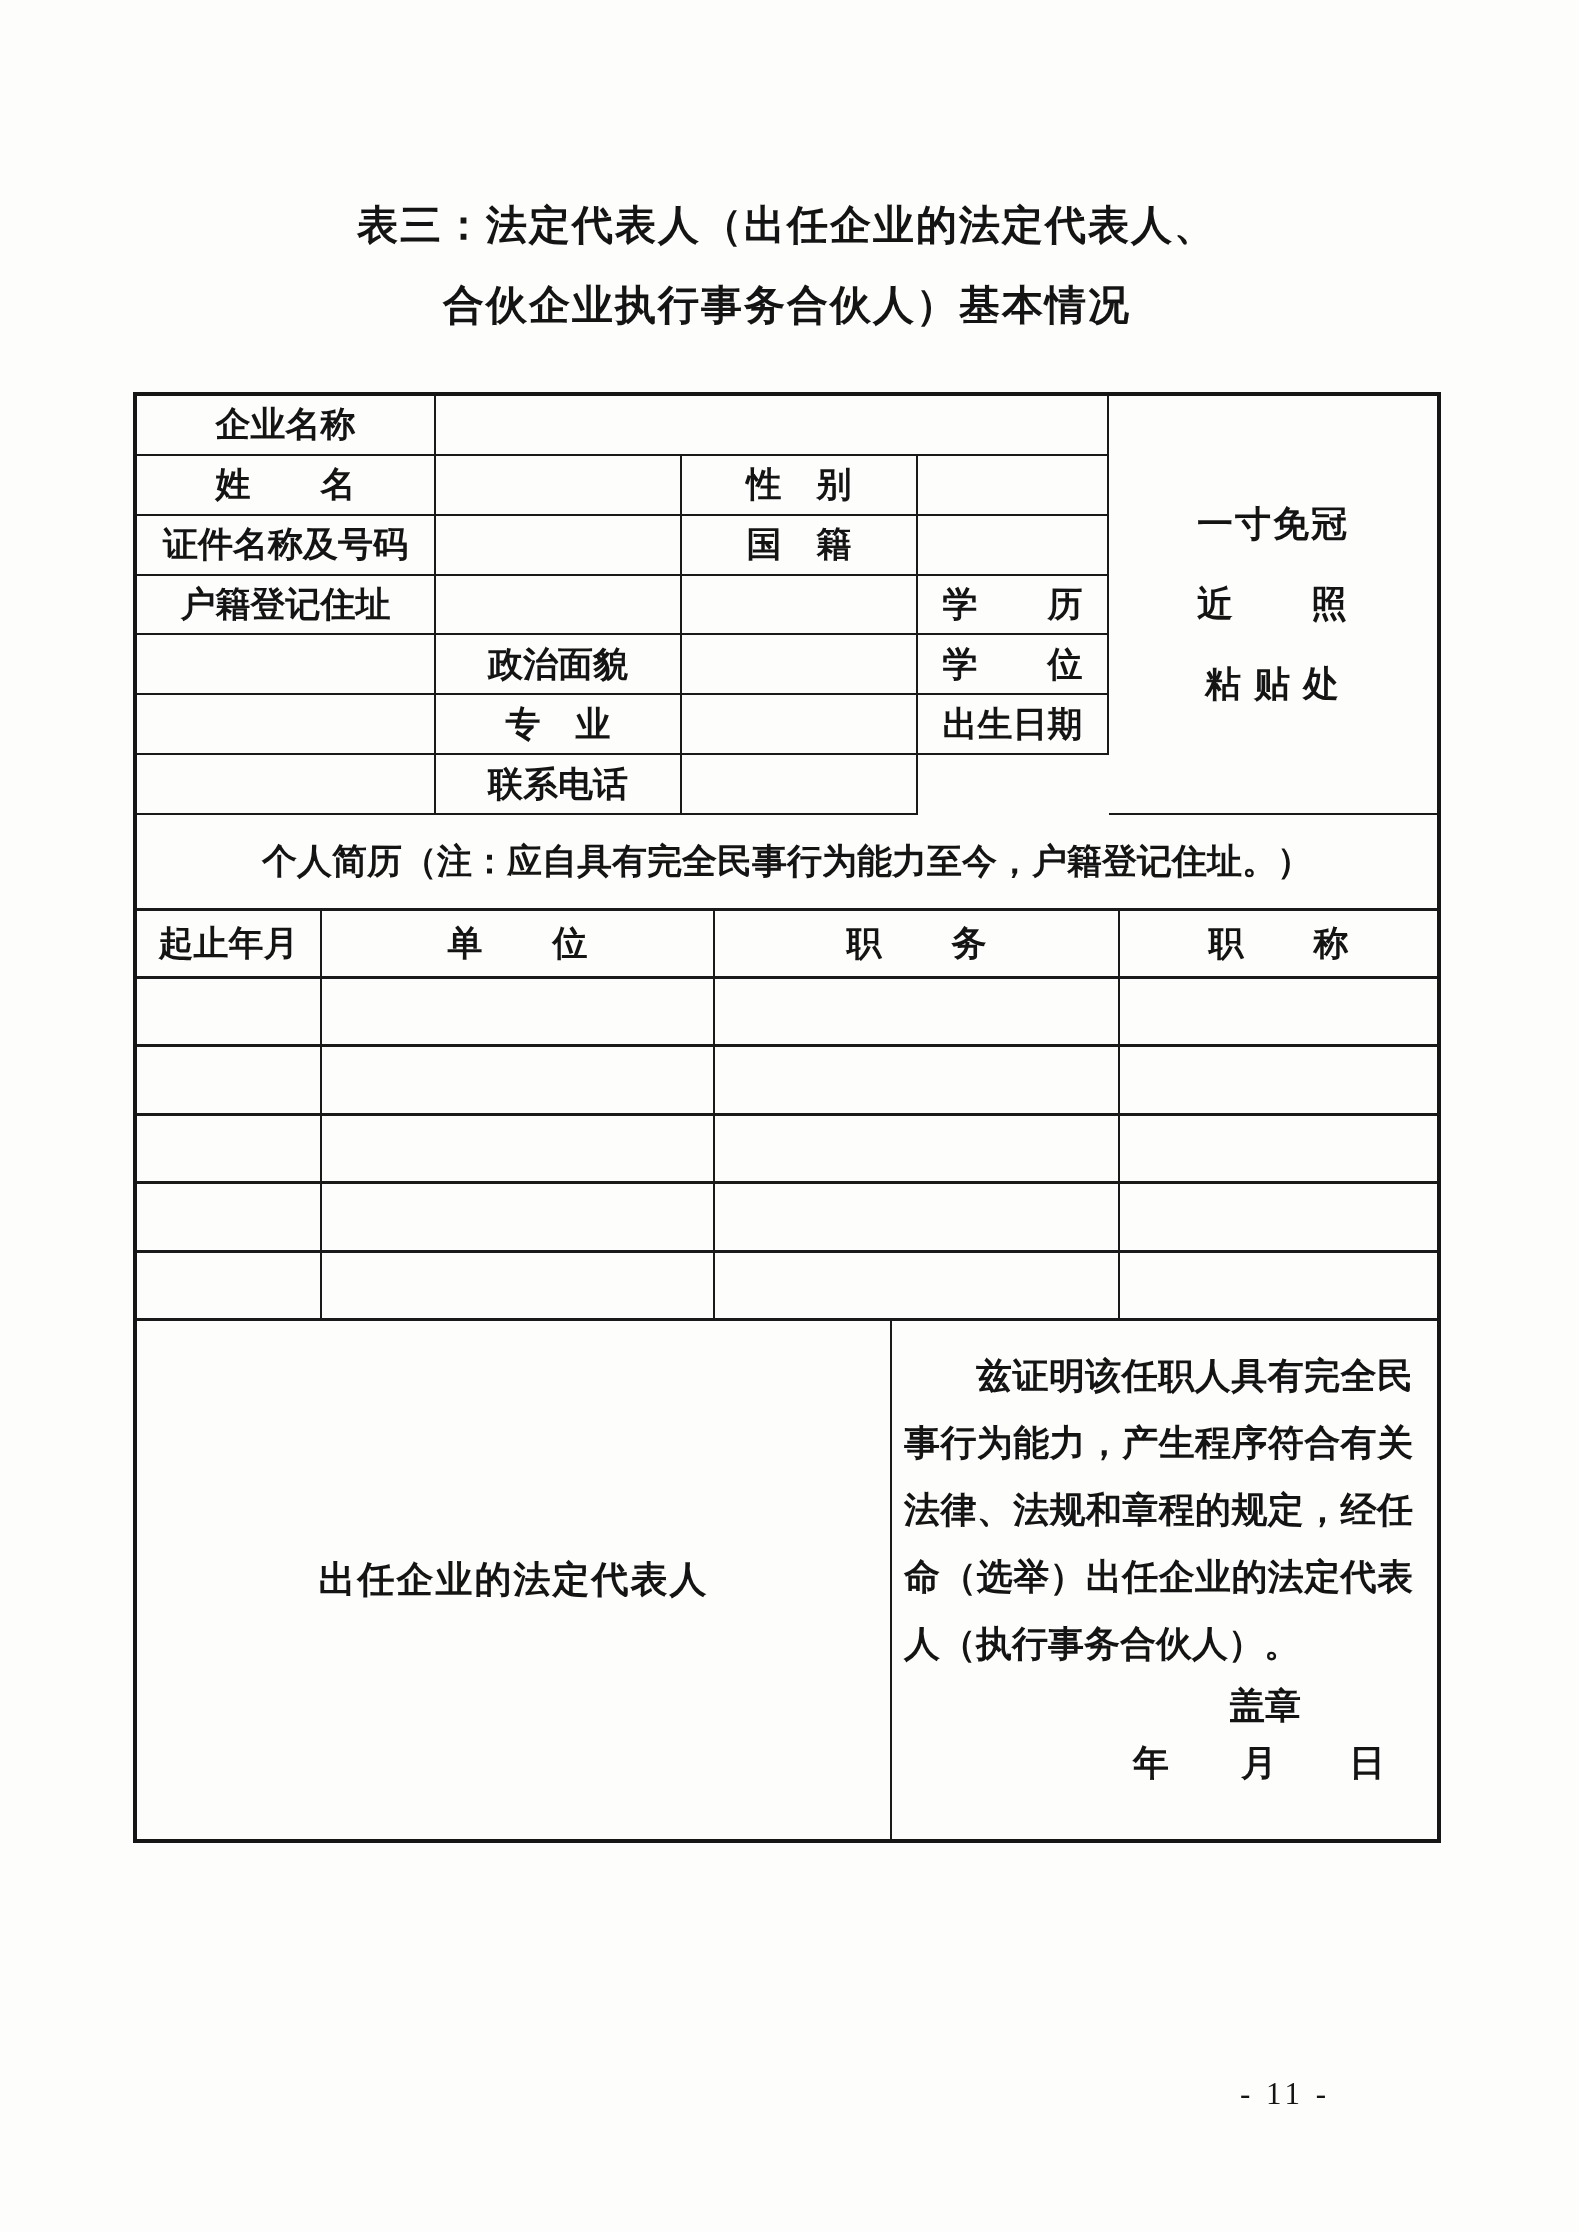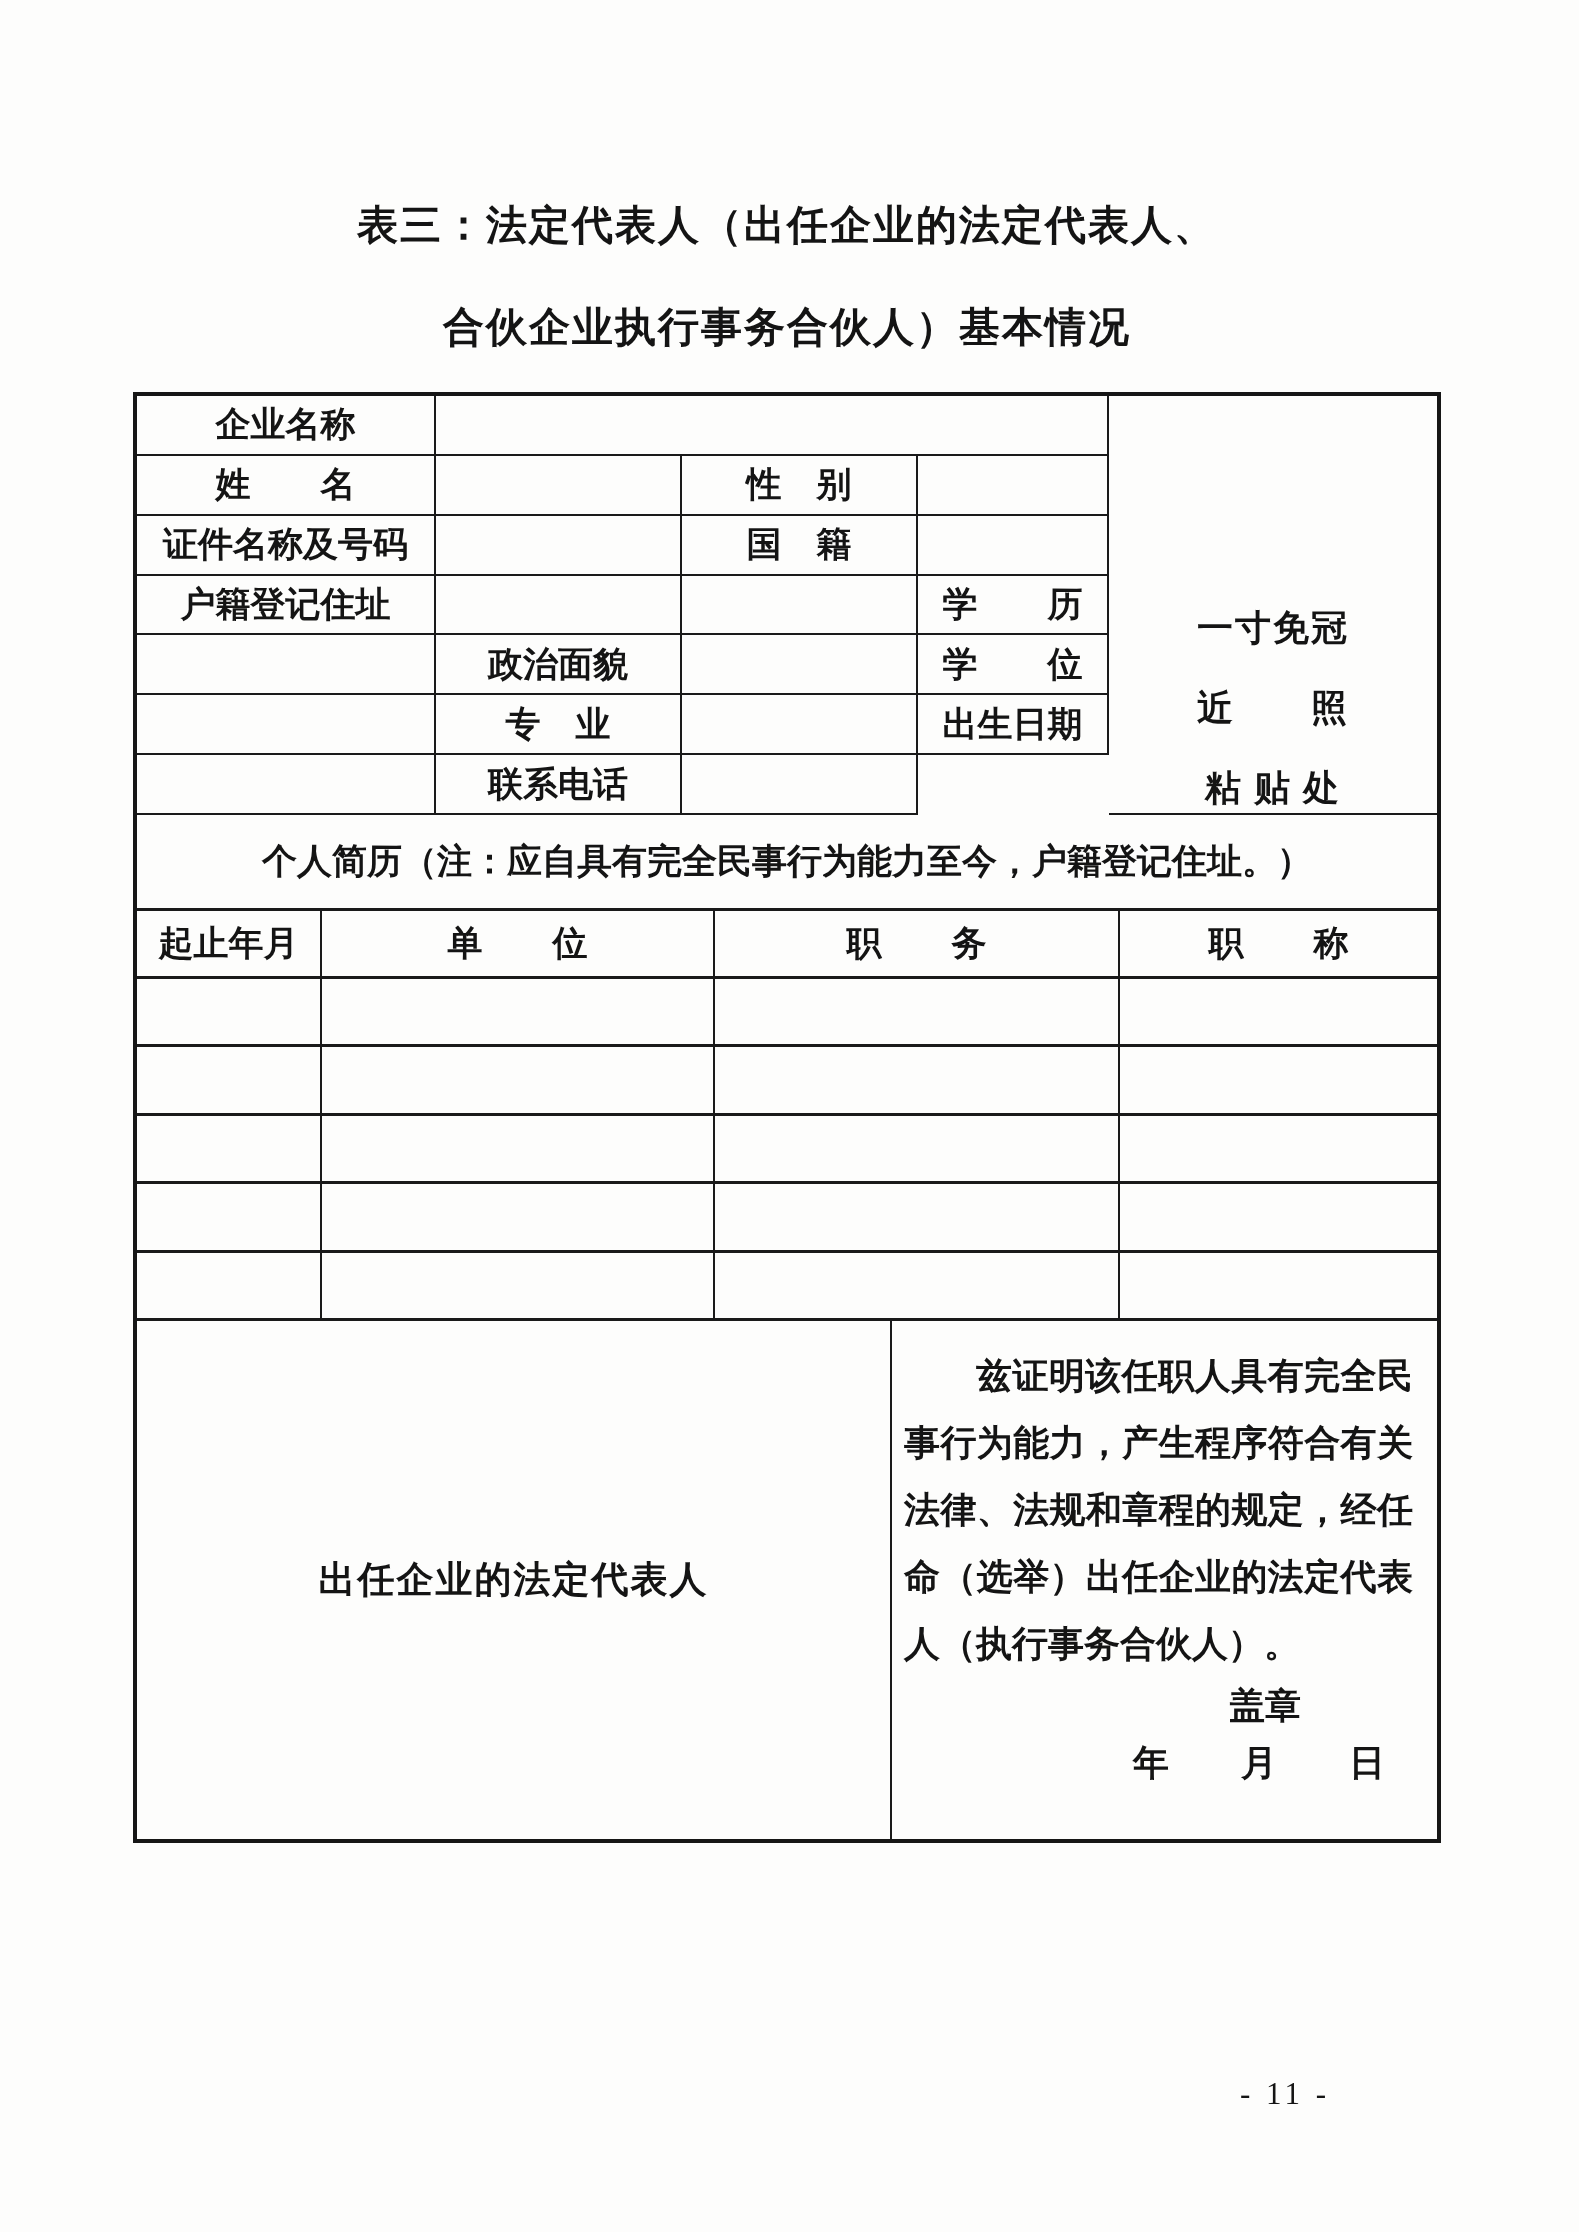--- a/index.html
+++ b/index.html
@@ -13,21 +13,21 @@
     font-family:"Liberation Serif","DejaVu Serif",serif;
     overflow:hidden;
   }
   .title-line {
     position:absolute; left:133px; width:1308px;
     text-align:center;
     font-size:41px; font-weight:bold; letter-spacing:2px;
     line-height:48px;
   }
   #title1 { top:201px; }
-  #title2 { top:303px;text-align:center; }
+  #title2 { top:281px;text-align:center; }
 
   .form-table {
     position:absolute; left:133px; top:392px;
     width:1308px; height:1451px;
     border:4px solid #161616;
     background:#fdfdfc;
   }
   .cell {
     display:flex; align-items:center; justify-content:center;
     font-size:35px; font-weight:600;
@@ -41,21 +41,21 @@
   .sec-a {
     display:grid;
     grid-template-columns:299px 246px 236px 191px 1fr;
     grid-template-rows:repeat(7, 1fr);
     height:419px;
   }
   .val-span { grid-column:2 / 5; }
   .photo-cell {
     grid-column:5; grid-row:1 / 8;
     display:flex; flex-direction:column;
-    align-items:center; justify-content:flex-end;
+    align-items:center; justify-content:center;
     gap:31px;
     border-right:none;
     border-bottom:2px solid #1a1a1a;
     font-size:36px; font-weight:600;
     letter-spacing:2px;
   }
 
   
   .sec-b1 {
     height:96px;

